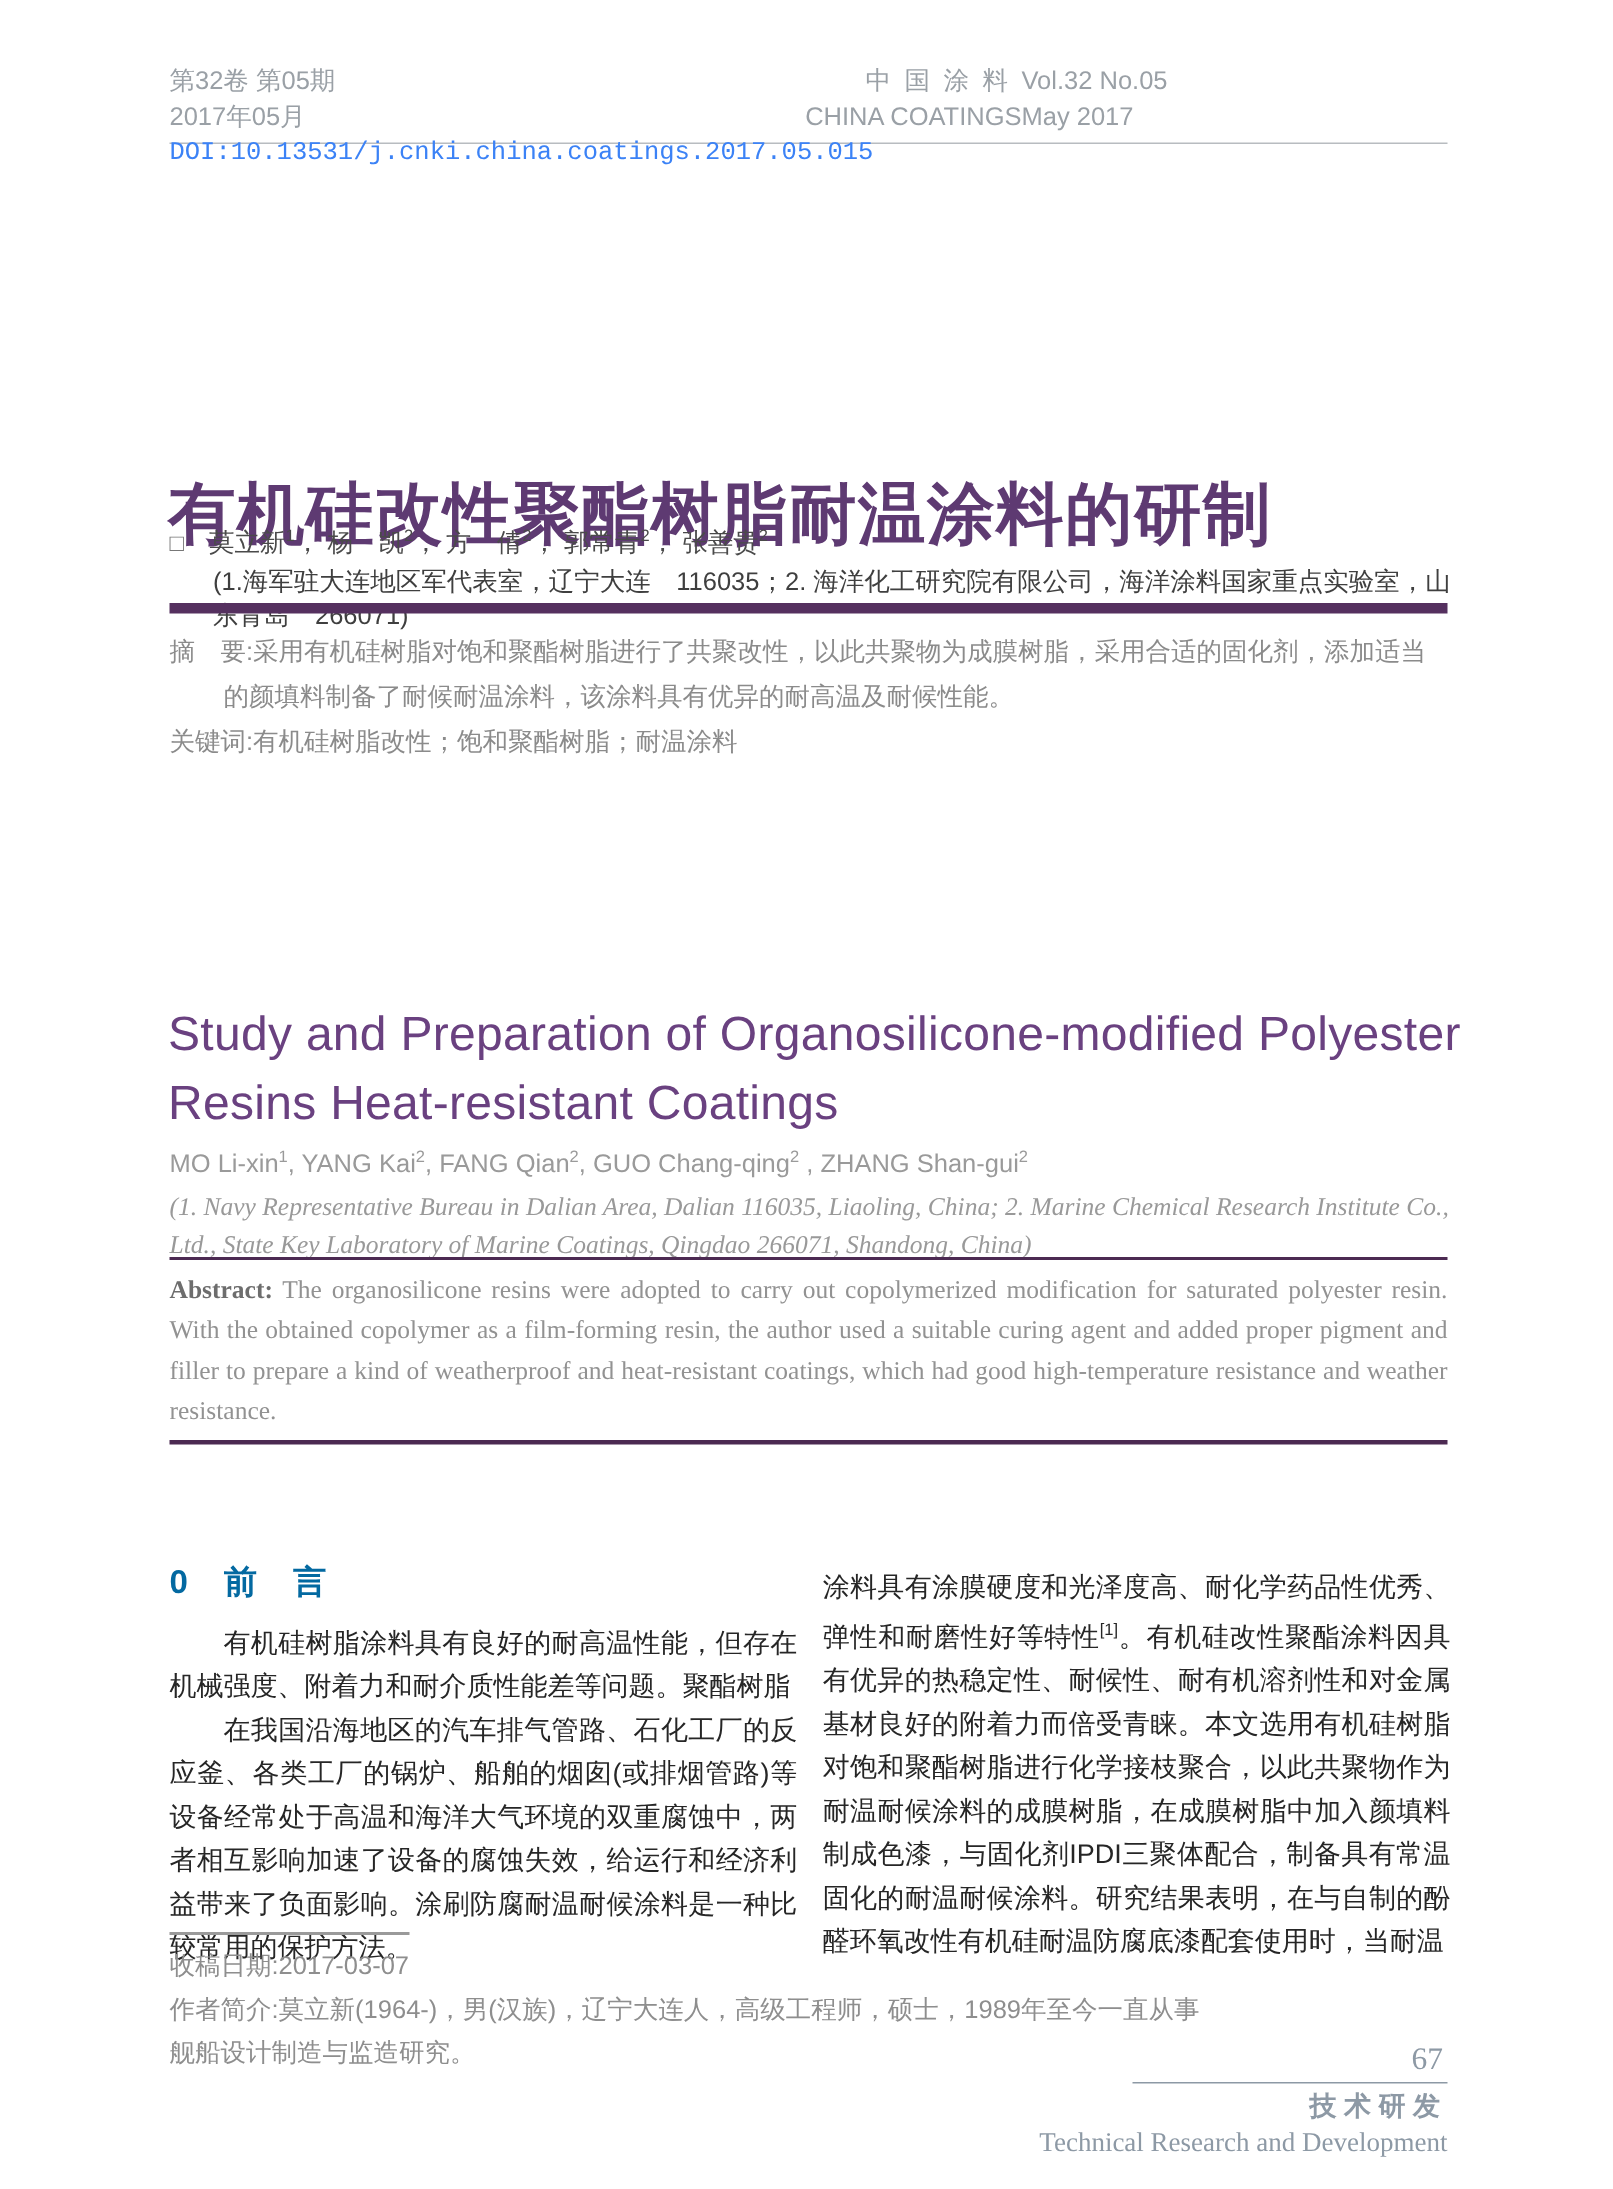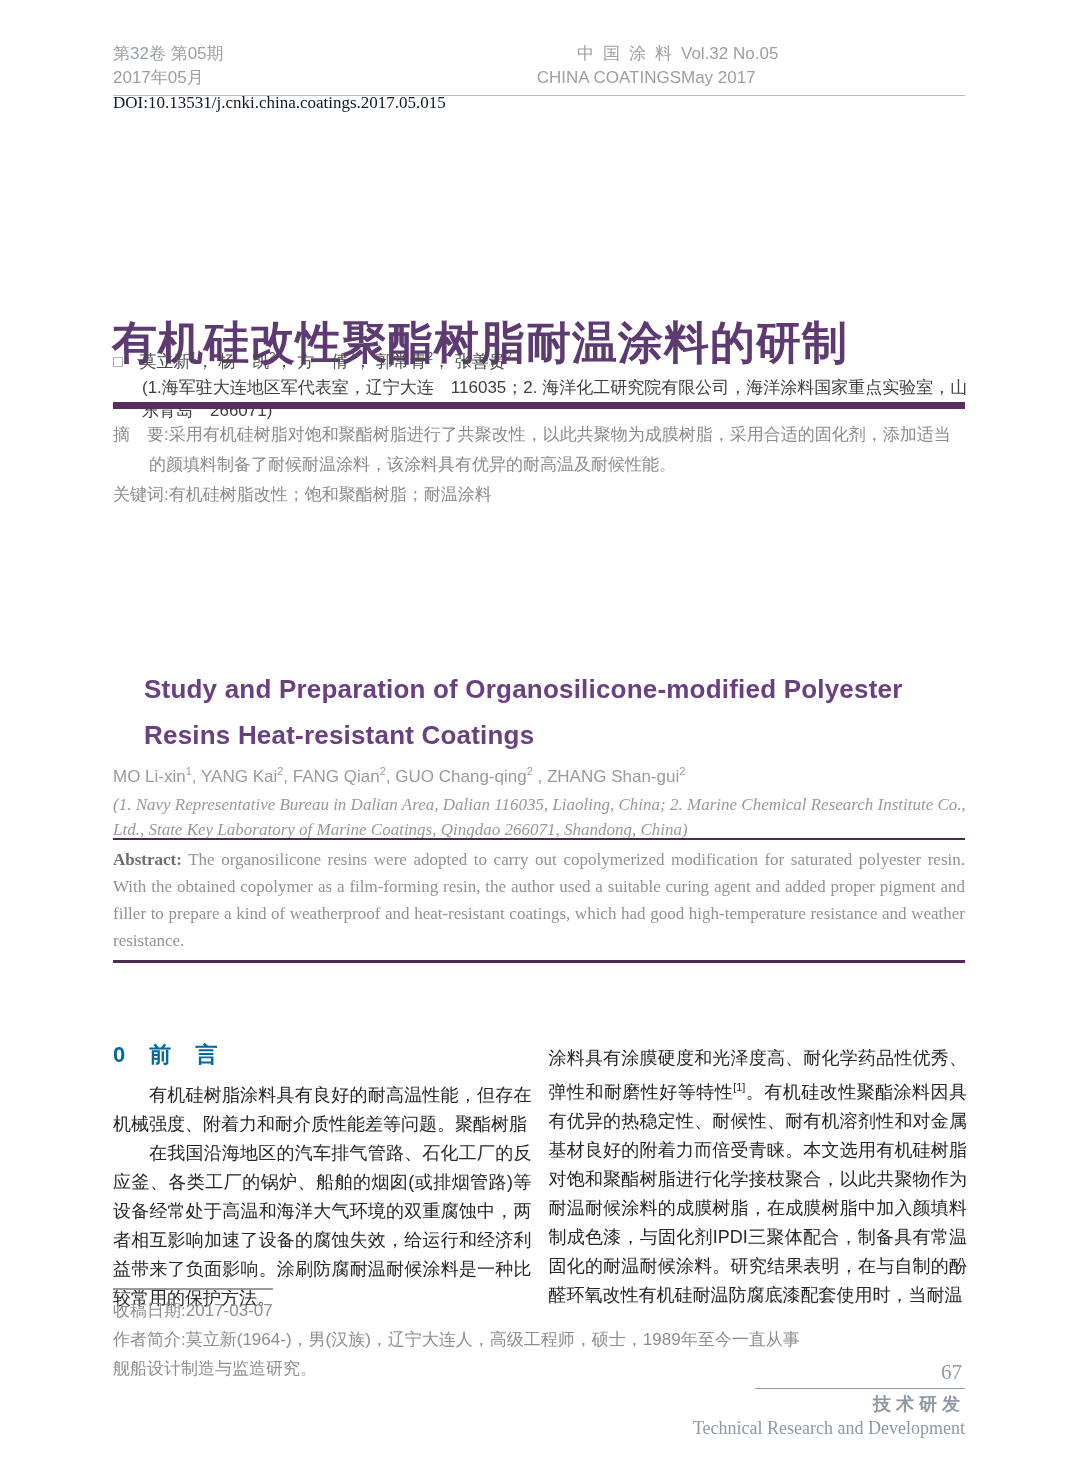--- a/index.html
+++ b/index.html
@@ -18,22 +18,22 @@
     display:flex; align-items:flex-start;
     color:#9aa0a6; font-size:17px; line-height:24px;
     border-bottom:1px solid #b8bcc0; padding-bottom:5px;
   }
   .jheader .h-left  { flex:1; text-align:left; }
   .jheader .h-center{ flex:1; text-align:right; }
   .jheader .h-right { flex:1; text-align:left; }
   .h-center .cn { letter-spacing:9px; }
   .doi-line {
     position:absolute; left:113px; top:93px;
-    font-family:Liberation Serif, serif;
-    font-size:17px; color:#0f172a;
+    font-family:Liberation Mono, monospace;
+    font-size:17px; color:#3b82f6;
   }
 
   
   .cn-title {
     position:absolute; left:112px; top:281px;
     font-size:45px; font-weight:bold; color:#5e3a72;
     letter-spacing:1px; white-space:nowrap;margin-top:32px;
   }
   .cn-authors {
     position:absolute; left:113px; top:350px;
@@ -57,22 +57,22 @@
   }
   .cn-abs .hang { padding-left:36px; text-indent:-36px; }
   .cn-meta {
     display:flex; justify-content:space-between;
     margin-top:3px;
   }
 
   
   .en-title {
     position:absolute; left:112px; top:666px;
-    font-size:26px; line-height:46px; font-weight:bold;
-    color:#6a4180; letter-spacing:0.2px;margin-left:32px;
+    font-size:32px; line-height:46px; font-weight:normal;
+    color:#6a4180; letter-spacing:0.2px;
   }
   .en-authors {
     position:absolute; left:113px; top:765px;
     font-size:17px; color:#9a9a9a;
   }
   .en-authors sup { font-size:11px; }
   .en-affil {
     position:absolute; left:113px; right:106px; top:792px;
     font-family:"Liberation Serif", serif; font-style:italic;
     font-size:17px; line-height:25px; color:#999999;

